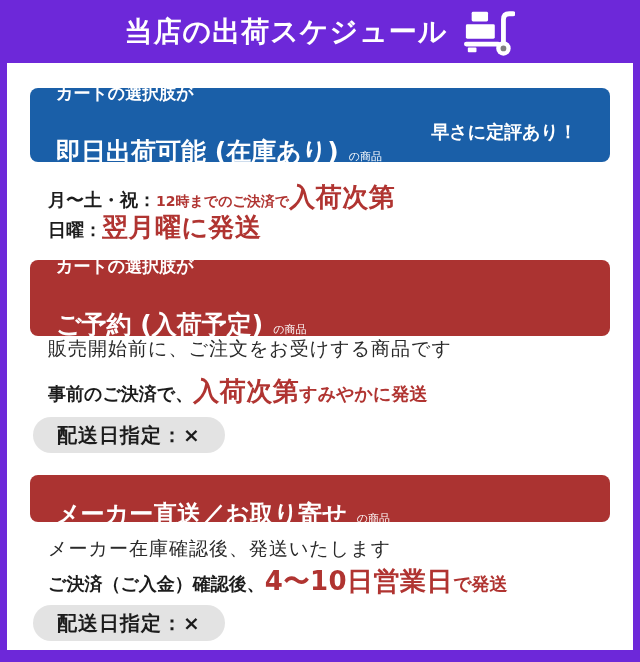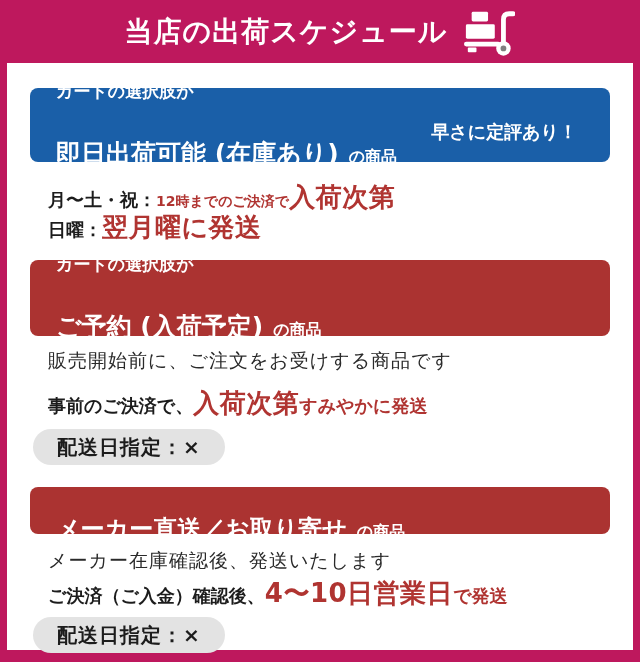--- a/index.html
+++ b/index.html
@@ -3,21 +3,21 @@
 <meta charset="utf-8">
 <style>
   html,body{margin:0;padding:0;}
   body{
     font-family:"DejaVu Sans","Liberation Sans",sans-serif;
     background:#fff;
   }
   .frame{
     position:relative;
     width:640px;height:662px;
-    background:#be185d;
+    background:#6d28d9;
     box-sizing:border-box;
     overflow:hidden;
   }
   
   .header{
     position:absolute;top:0;left:0;width:640px;height:63px;
     display:flex;align-items:center;justify-content:center;gap:16px;
   }
   .header-title{
     color:#ffffff;font-size:28px;font-weight:bold;letter-spacing:1px;
@@ -36,37 +36,37 @@
     padding-left:26px;padding-right:0;
     display:flex;align-items:center;
   }
   .banner.blue{background:#1a5fa8;height:74px;margin-top:25px;}
   .banner.red1{background:#ab3331;height:76px;margin-top:20px;}
   .banner.red2{background:#ab3331;height:47px;margin-top:22px;}
   .banner-lines{display:flex;flex-direction:column;justify-content:space-between;gap:2px;flex:1;}
   .banner-line1{font-size:17px;font-weight:bold;line-height:1.2;}
   .banner-line2{display:flex;align-items:baseline;line-height:1.15;}
   .banner-main{font-size:25px;font-weight:bold;}
-  .banner-suffix{font-size:16px;font-weight:bold;margin-left:10px;margin-top:45px;}
+  .banner-suffix{font-size:11px;font-weight:normal;margin-left:10px;margin-top:45px;}
   .banner-note{
     font-size:18px;font-weight:bold;align-self:center;
     padding-right:33px;margin-top:14px;white-space:nowrap;
   }
   .bodyline{
     margin-left:41px;display:flex;align-items:baseline;white-space:nowrap;
   }
   .t-black-bold{color:#1c1c1c;font-size:18px;font-weight:bold;}
   .t-black-reg{color:#2a2a2a;font-size:19px;font-weight:normal;letter-spacing:1px;}
   .t-red-mid{color:#b03431;font-size:14px;font-weight:600;}
   .t-red-big{color:#b03431;font-size:26px;font-weight:bold;letter-spacing:0.5px;}
   .t-red-sm{color:#b03431;font-size:18px;font-weight:bold;}
   .row{line-height:1.35;}
   .s1-row1{margin-top:18px;height:30px;}
   .s1-row2{height:30px;}
-  .s2-row1{margin-top:12px;height:26px;}
+  .s2-row1{height:26px;}
   .s2-row2{margin-top:12px;height:34px;}
   .s3-row1{margin-top:14px;height:26px;}
   .s3-row2{margin-top:2px;height:34px;}
   .pill{
     margin-left:26px;margin-top:9px;
     display:inline-flex;align-items:center;
     background:#e3e3e3;border-radius:20px;
     height:36px;padding:0 24px;
     font-size:20px;font-weight:bold;color:#1c1c1c;
     width:fit-content;letter-spacing:1px;

